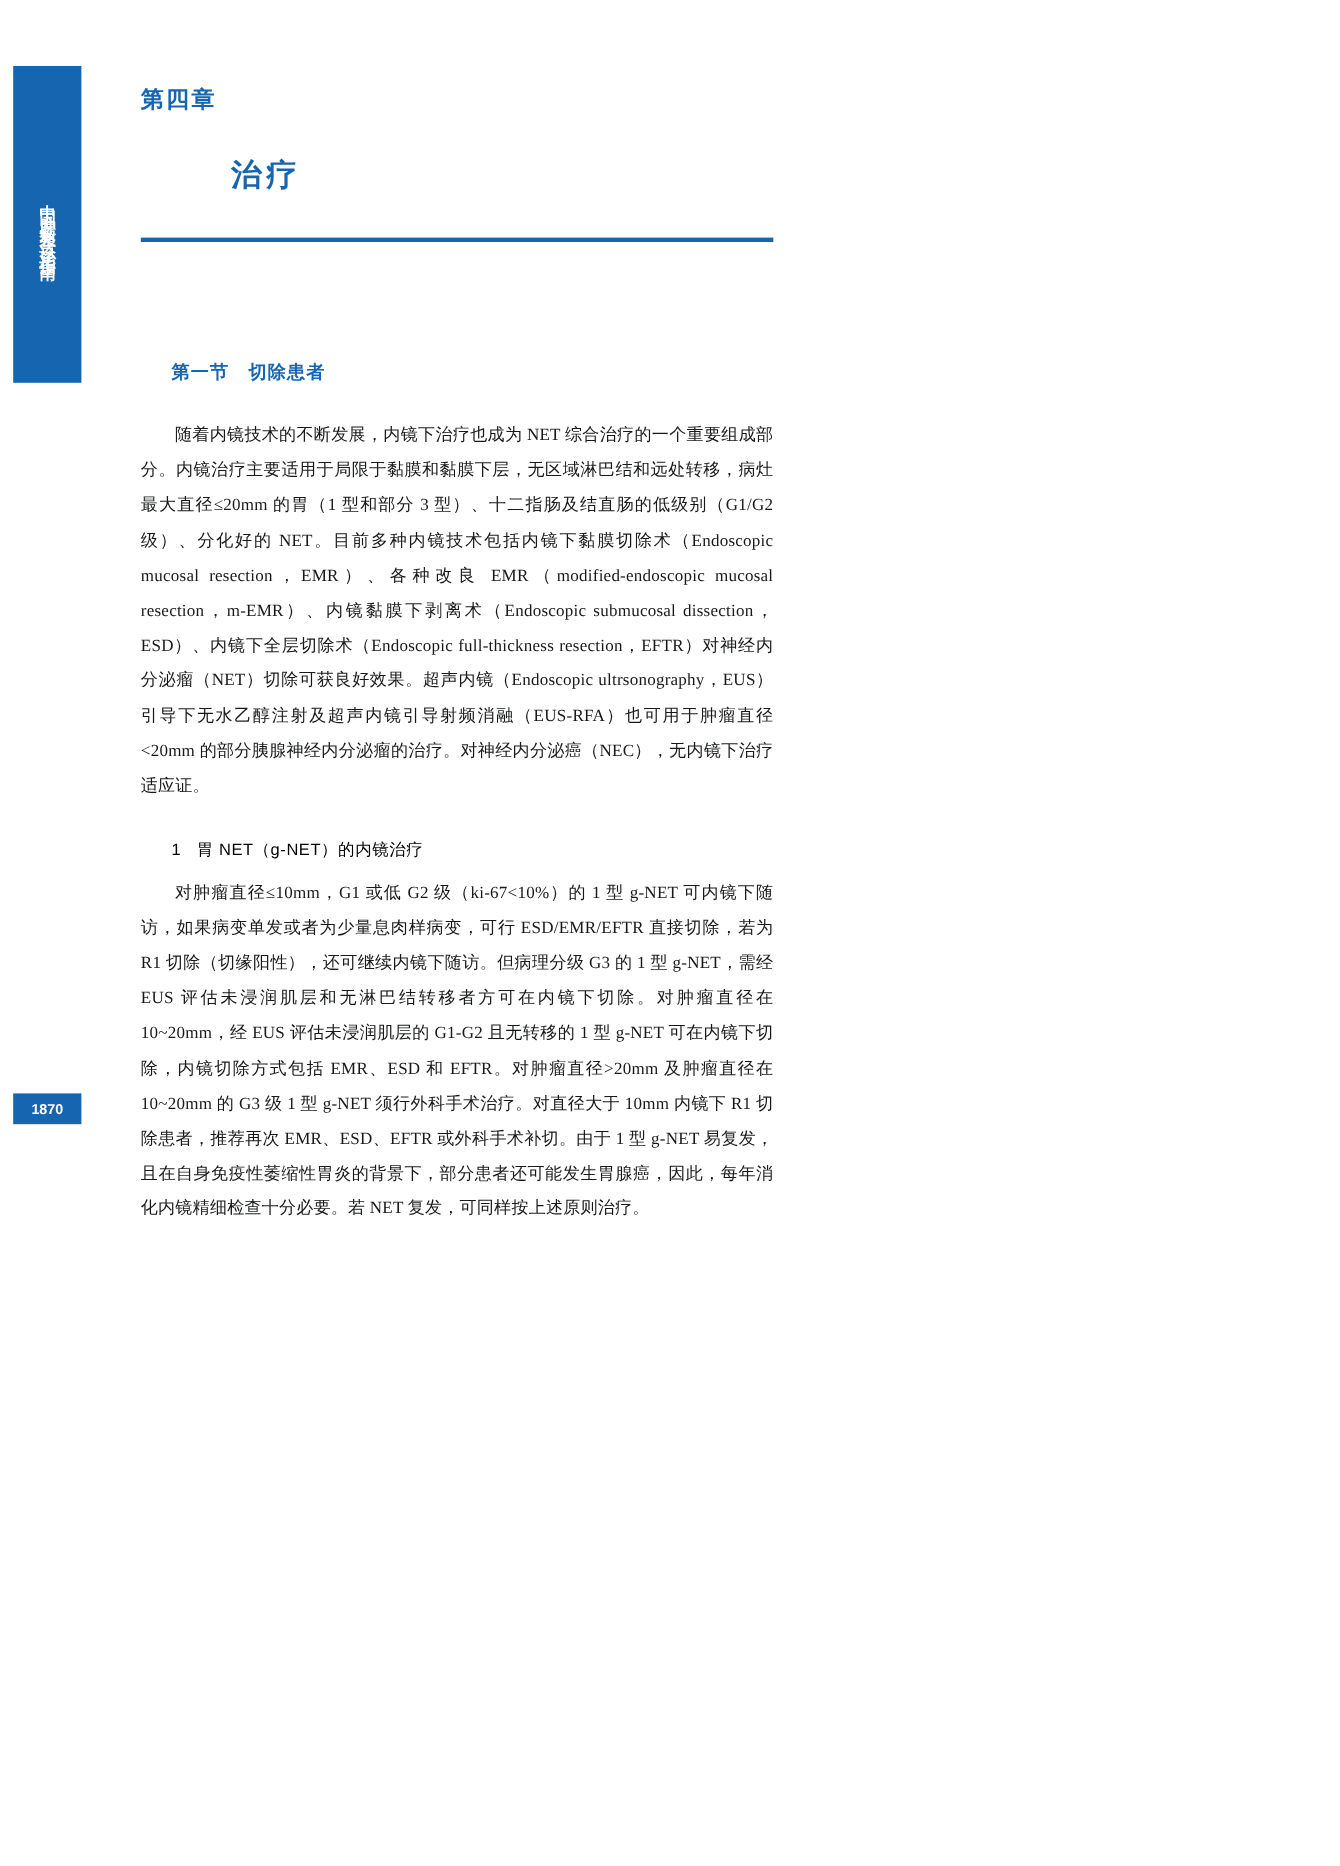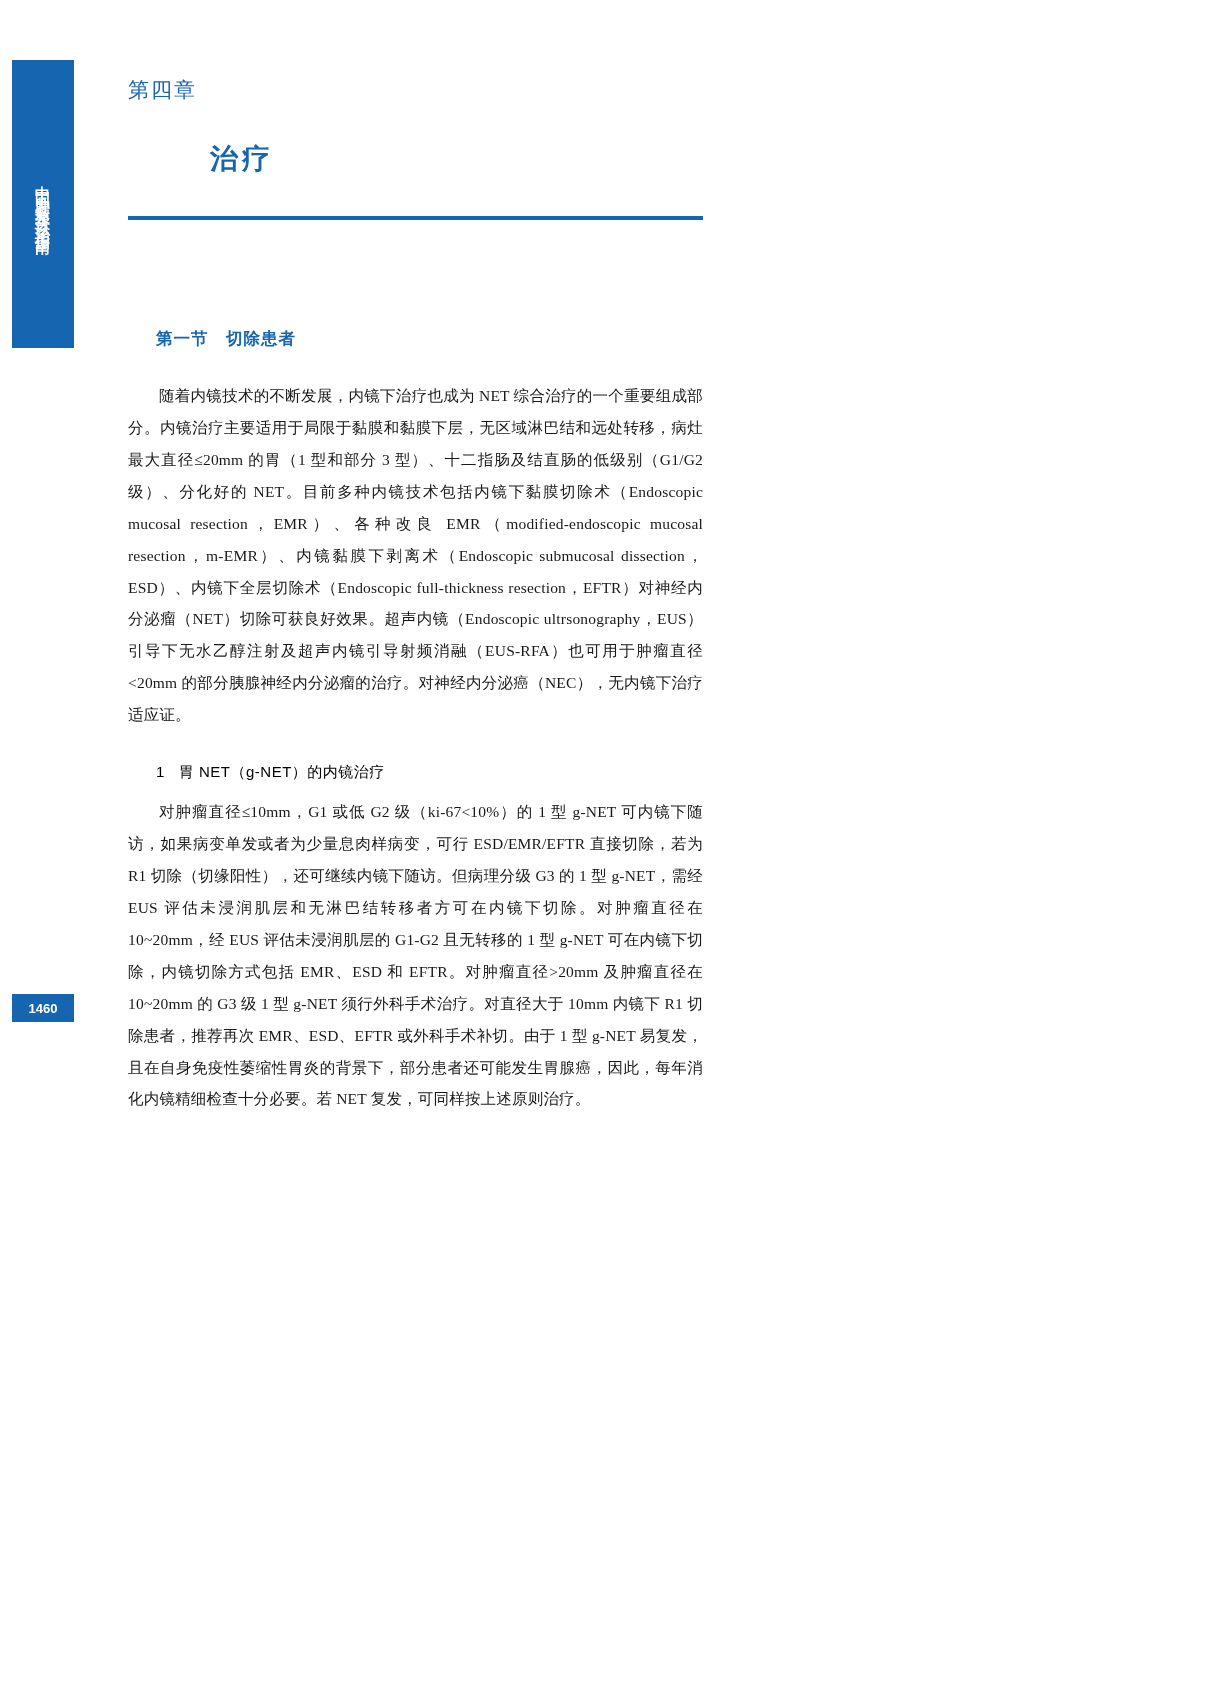--- a/index.html
+++ b/index.html
@@ -60,21 +60,21 @@
   .content {
     position: absolute;
     left: 128px;
     top: 60px;
     width: 575px;
   }
 
   .chapter-label {
     font-family: "Liberation Sans", sans-serif;
     font-size: 21px;
-    font-weight: normal;
+    font-weight: bold;
     color: #1665b0;
     letter-spacing: 2px;
     margin: 16px 0 0 0;
   }
 
   .chapter-title {
     font-family: "Liberation Sans", sans-serif;
     font-size: 28px;
     font-weight: bold;
     color: #1665b0;
@@ -122,21 +122,21 @@
 
   p.body.first { margin-top: 30px; }
 </style>
 </head>
 <body>
 
 <div class="side-tab">
   <div class="side-tab-text">中国肿瘤整合诊治指南</div>
 </div>
 
-<div class="page-badge">1460</div>
+<div class="page-badge">1870</div>
 
 <div class="content">
 
   <div class="chapter-label">第四章</div>
 
   <div class="chapter-title">治疗</div>
 
   <div class="rule"></div>
 
   <div class="section-heading">第一节　切除患者</div>

